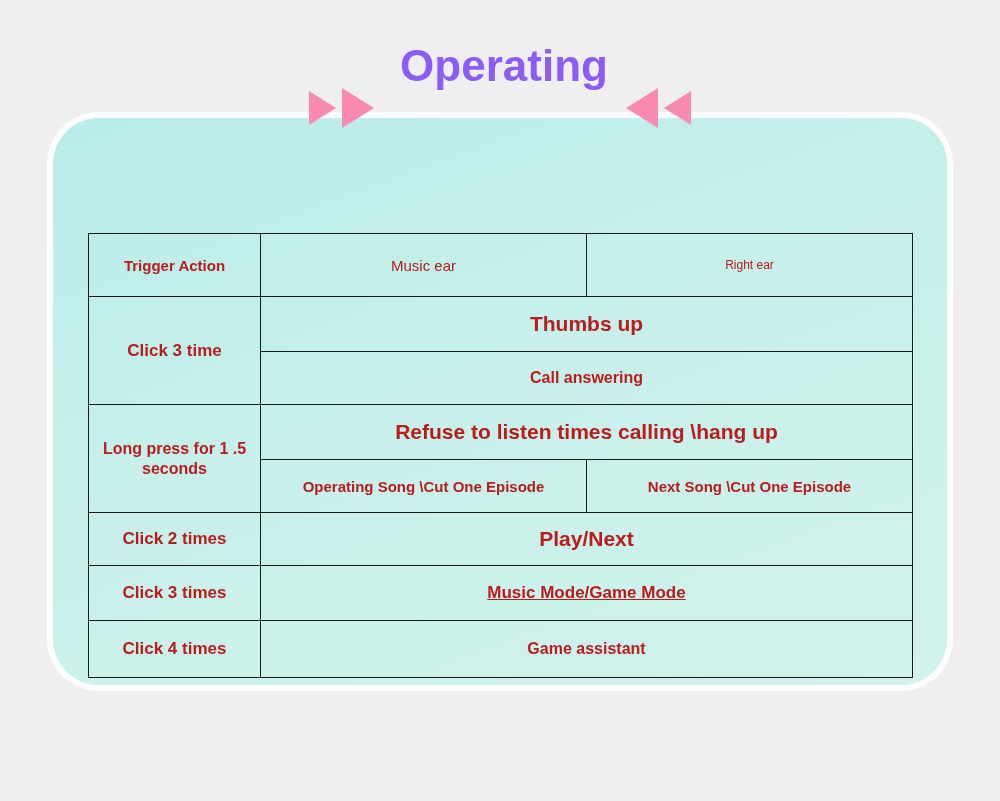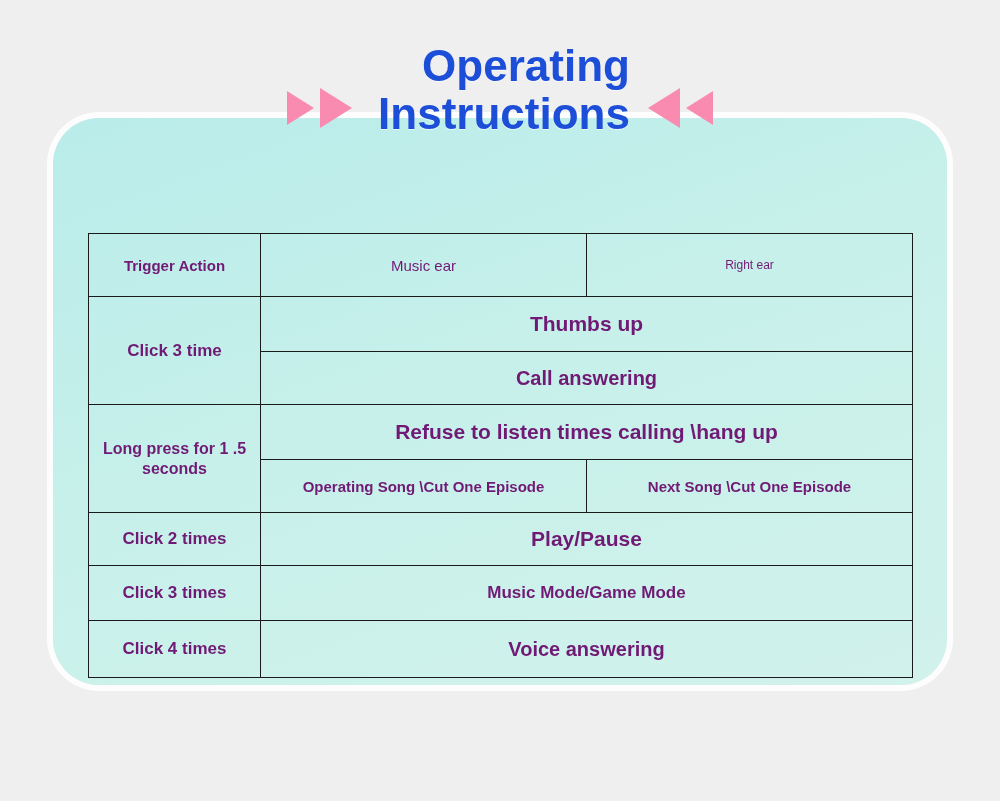--- a/index.html
+++ b/index.html
@@ -21,22 +21,22 @@
     top: 42px;
     left: 0;
     width: 1000px;
     height: 130px;
     display: flex;
     align-items: flex-start;
     justify-content: center;
     z-index: 5;
   }
   .title-text {
-    text-align: right;
-    color: #1d4ed8;
+    text-align: center;
+    color: #8b5cf6;
     font-family: "Liberation Sans", sans-serif;
     font-weight: bold;
     font-size: 44px;
     line-height: 1.1;
     letter-spacing: 0px;
     white-space: pre-line;
     text-shadow: 0 1px 0 rgba(255,255,255,0.6);
   }
 
   .arrow-group {
@@ -90,57 +90,57 @@
   table.ops {
     border-collapse: collapse;
     width: 824px;
     background: transparent;
     table-layout: fixed;
   }
   table.ops td {
     border: 1.5px solid #1a1a1a;
     text-align: center;
     vertical-align: middle;
-    color: #701a75;
+    color: #b91c1c;
     padding: 4px 6px;
     font-family: "Liberation Sans", sans-serif;
   }
   .col-trigger { width: 172px; }
   .col-half { width: 326px; }
 
   .t-hdr-left  { font-size: 15px; font-weight: bold; }
   .t-hdr-mid   { font-size: 15px; font-weight: normal; }
   .t-hdr-right { font-size: 12px; font-weight: normal; }
 
   .t-trigger-lg { font-size: 17px; font-weight: bold; }
   .t-trigger-sm { font-size: 16px; font-weight: bold; line-height: 1.25; margin-top: 16px; }
 
   .v-big    { font-size: 21px; font-weight: bold; }
-  .v-med    { font-size: 17px; font-weight: bold; }
-  .v-small  { font-size: 20px; font-weight: bold; }
+  .v-med    { font-size: 17px; font-weight: bold; text-decoration: underline; }
+  .v-small  { font-size: 16px; font-weight: bold; }
   .v-split  { font-size: 15px; font-weight: bold; }
 
   .h-header { height: 54px; }
   .h-44 { height: 44px; }
   .h-46 { height: 46px; }
   .h-48 { height: 48px; }
 </style>
 </head>
 <body>
 
 <div class="card"></div>
 
 <div class="title-block">
   <div class="arrow-group left">
     <span class="tri right-point small"></span>
     <span class="gap"></span>
     <span class="tri right-point"></span>
   </div>
 
-  <div class="title-text"><span>Operating</span><br><span>Instructions</span></div>
+  <div class="title-text"><span>Operating</span><br></div>
 
   <div class="arrow-group right">
     <span class="tri left-point"></span>
     <span class="gap"></span>
     <span class="tri left-point small"></span>
   </div>
 </div>
 
 <div class="tbl-wrap">
   <table class="ops">
@@ -169,27 +169,27 @@
 .5 seconds</td>
         <td class="v-big h-46" colspan="2">Refuse to listen times calling \hang up</td>
       </tr>
       <tr>
         <td class="v-split h-44">Operating Song \Cut One Episode</td>
         <td class="v-split h-44">Next Song \Cut One Episode</td>
       </tr>
 
       <tr>
         <td class="t-trigger-lg h-44">Click 2 times</td>
-        <td class="v-big h-44" colspan="2">Play/Pause</td>
+        <td class="v-big h-44" colspan="2">Play/Next</td>
       </tr>
 
       <tr>
         <td class="t-trigger-lg h-46">Click 3 times</td>
         <td class="v-med h-46" colspan="2">Music Mode/Game Mode</td>
       </tr>
 
       <tr>
         <td class="t-trigger-lg h-48">Click 4 times</td>
-        <td class="v-small h-48" colspan="2">Voice answering</td>
+        <td class="v-small h-48" colspan="2">Game assistant</td>
       </tr>
     </tbody>
   </table>
 </div>
 
 </body></html>

